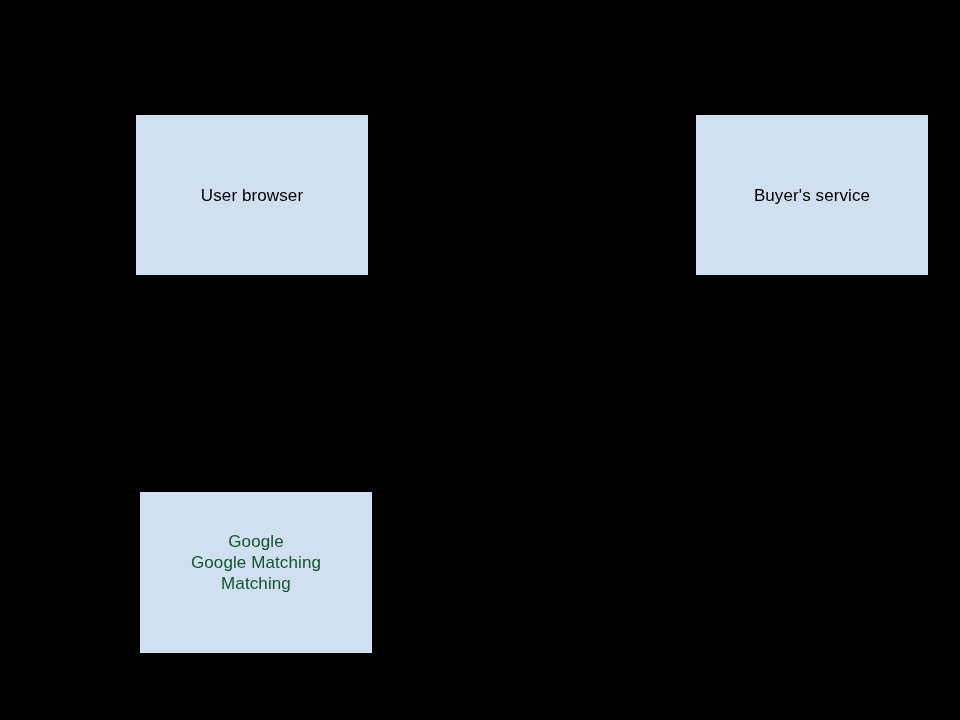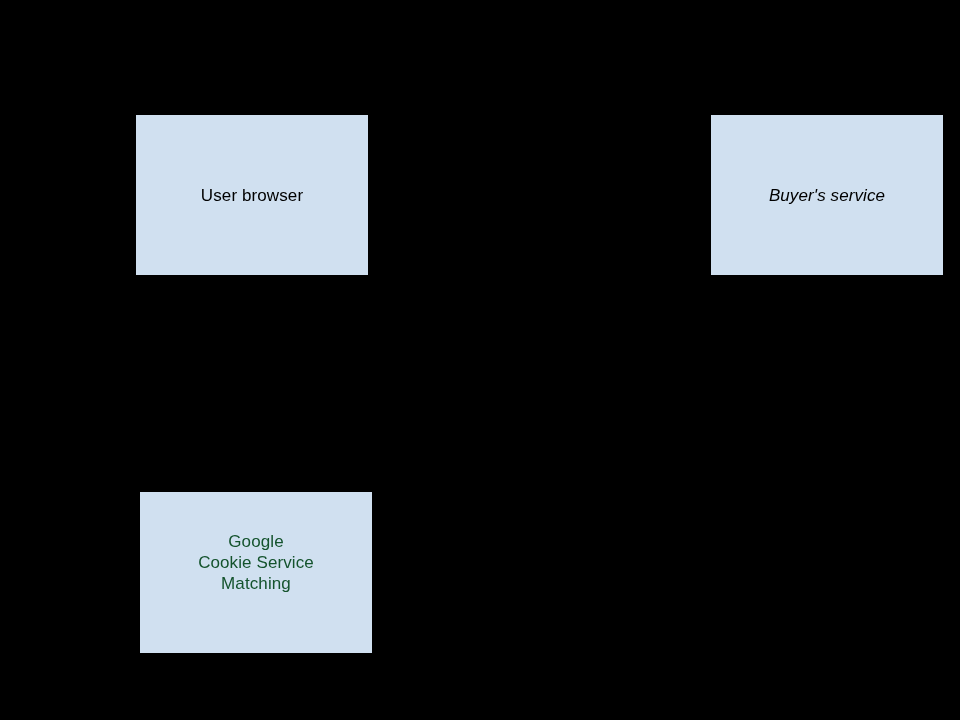--- a/index.html
+++ b/index.html
@@ -40,25 +40,24 @@
     white-space: pre;
   }
   
   #node-user-browser {
     left: 136px;
     top: 115px;
     width: 232px;
     height: 160px;
   }
   #node-buyers-service {
-    left: 711px;
+    left: 696px;
     top: 115px;
     width: 232px;
     height: 160px;
-    font-style: italic;
   }
   #node-google-cms {
     left: 140px;
     top: 492px;
     width: 232px;
     height: 161px;
   }
   
   #node-google-cms .label {
     position: relative;
@@ -81,18 +80,18 @@
 
   <div class="node" id="node-buyers-service" style="background: rgb(208, 224, 240); color: rgb(0, 0, 0);">
     <span class="label">
       <span class="line">Buyer's service</span>
     </span>
   </div>
 
   <div class="node" id="node-google-cms" style="background: rgb(208, 224, 240); color: #14532d;">
     <span class="label">
       <span class="line">Google</span>
-      <span class="line">Cookie Service</span>
+      <span class="line">Google Matching</span>
       <span class="line">Matching</span>
     </span>
   </div>
 
 </div>
 
 </body></html>

